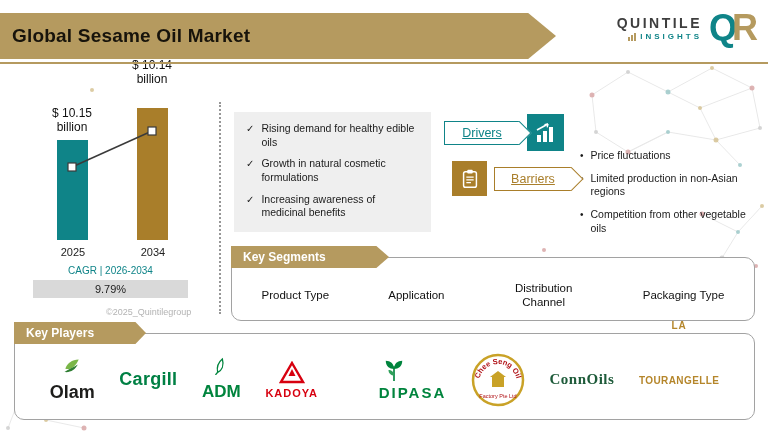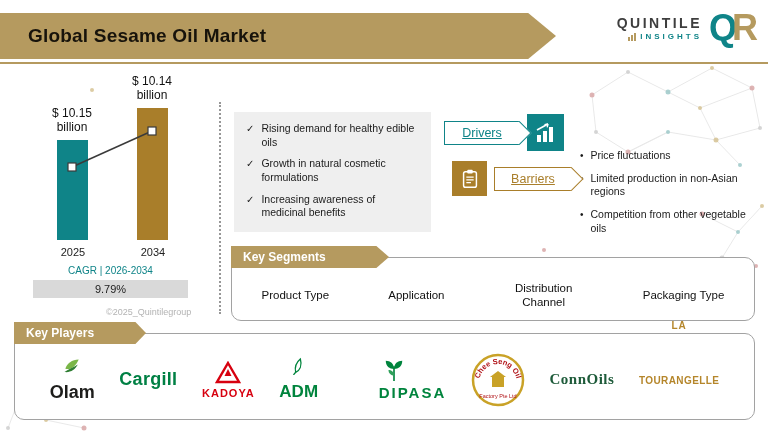--- a/index.html
+++ b/index.html
@@ -3,40 +3,40 @@
 <meta charset="utf-8">
 <style>
   html,body{margin:0;padding:0;background:#fff;}
   .canvas{position:relative;width:768px;height:432px;background:#ffffff;overflow:hidden;
           font-family:"Liberation Sans",sans-serif;color:#1a1a1a;}
   .deco{position:absolute;left:0;top:0;width:768px;height:432px;pointer-events:none;z-index:1;}
 
   
   .header-banner{position:absolute;left:0;top:13px;width:556px;height:46px;background:#b59a5f;
     clip-path:polygon(0 0,95% 0,100% 50%,95% 100%,0 100%);
-    display:flex;align-items:center;padding-left:28px;box-sizing:border-box;z-index:4;text-align:right;}
+    display:flex;align-items:center;padding-left:12px;box-sizing:border-box;z-index:4;text-align:right;}
   .header-title{font-size:19px;font-weight:bold;color:#17130b;letter-spacing:.2px;}
   .header-rule{position:absolute;left:0;top:62px;width:768px;height:2px;background:#b59a5f;z-index:3;}
 
   .brand{position:absolute;right:10px;top:10px;display:flex;align-items:flex-start;gap:7px;z-index:4;}
   .brand-text{display:flex;flex-direction:column;align-items:flex-end;margin-top:5px;}
   .brand-name{font-size:14px;font-weight:bold;letter-spacing:2.5px;color:#3e3e3e;}
   .brand-sub-row{display:flex;align-items:center;gap:3px;margin-top:1px;}
   .brand-sub{font-size:8px;font-weight:bold;letter-spacing:3px;color:#0f8488;}
   .monogram{display:flex;align-items:flex-start;line-height:1;}
   .mono-q{font-size:36px;font-weight:bold;color:#0f8488;}
   .mono-r{font-size:36px;font-weight:bold;color:#b59a5f;margin-left:-5px;}
 
   
   .bar{position:absolute;width:31px;z-index:2;}
   .bar-2025{left:57px;top:140px;height:100px;background:#0f8488;}
   .bar-2034{left:137px;top:108px;height:132px;background:#a97e2a;}
   .bar-label{position:absolute;width:96px;text-align:center;font-size:12px;line-height:1.2;color:#111;z-index:2;}
   .label-2025{left:24px;top:106px;}
-  .label-2034{left:104px;top:74px;}
+  .label-2034{left:104px;top:58px;}
   .year{position:absolute;width:62px;text-align:center;font-size:11px;color:#222;z-index:2;}
   .year-2025{left:42px;top:246px;}
   .year-2034{left:122px;top:246px;}
   .trend-svg{position:absolute;left:0;top:0;width:230px;height:260px;pointer-events:none;z-index:3;}
   .cagr-label{position:absolute;left:28px;top:265px;width:165px;text-align:center;
     font-size:10px;font-weight:normal;color:#0f8488;z-index:2;}
   .cagr-bar{position:absolute;left:33px;top:280px;width:155px;height:18px;background:#d9d9d9;
     display:flex;align-items:center;justify-content:center;font-size:11px;color:#222;z-index:2;}
   .watermark{position:absolute;left:106px;top:307px;font-size:9px;color:#b3b3b3;z-index:2;}
   .dotted-divider{position:absolute;left:219px;top:102px;height:212px;border-left:2px dotted #979797;z-index:2;}
@@ -246,34 +246,34 @@
         <path d="M4 14c6 2 12-2 16-11-8 0-14 5-16 11z" fill="#7ab648"></path>
         <path d="M3 18c7 1 13-3 16-9-6 4-12 6-16 9z" fill="#2e7d32"></path>
       </svg>
       <span class="olam-text">Olam</span>
     </div>
 
     <div class="logo">
       <span class="cargill-text">Cargill</span>
     </div>
 
-    <div class="logo">
-      <svg width="26" height="24" viewBox="0 0 26 24">
-        <path d="M13 2 L24 21 L2 21 Z" fill="none" stroke="#d7000f" stroke-width="2.4"></path>
-        <path d="M13 8 l3.5 7 h-7 z" fill="#d7000f"></path>
-      </svg>
-      <span class="kadoya-text">KADOYA</span>
-    </div>
-
     <div class="logo logo-row">
       <svg width="16" height="20" viewBox="0 0 24 28">
         <path d="M14 2C8 7 5 13 7 22c6-3 10-10 7-20z" fill="none" stroke="#00843d" stroke-width="2"></path>
         <path d="M7 22c-2 2-3 3-3 4" stroke="#00843d" stroke-width="2" fill="none"></path>
       </svg>
       <span class="adm-text">ADM</span>
+    </div>
+
+    <div class="logo">
+      <svg width="26" height="24" viewBox="0 0 26 24">
+        <path d="M13 2 L24 21 L2 21 Z" fill="none" stroke="#d7000f" stroke-width="2.4"></path>
+        <path d="M13 8 l3.5 7 h-7 z" fill="#d7000f"></path>
+      </svg>
+      <span class="kadoya-text">KADOYA</span>
     </div>
 
     <div class="logo">
       <svg width="22" height="24" viewBox="0 0 24 26">
         <path d="M12 25 V9" stroke="#00843d" stroke-width="1.8" fill="none"></path>
         <path d="M12 12 C12 6 8 3 3 3 c0 6 4 9 9 9z" fill="#00843d"></path>
         <path d="M12 12 C12 6 16 3 21 3 c0 6-4 9-9 9z" fill="#00843d"></path>
         <path d="M12 19 C12 15 9 13 6 13 c0 4 3 6 6 6z" fill="#2fa05a"></path>
       </svg>
       <span class="dipasa-text">DIPASA</span>

